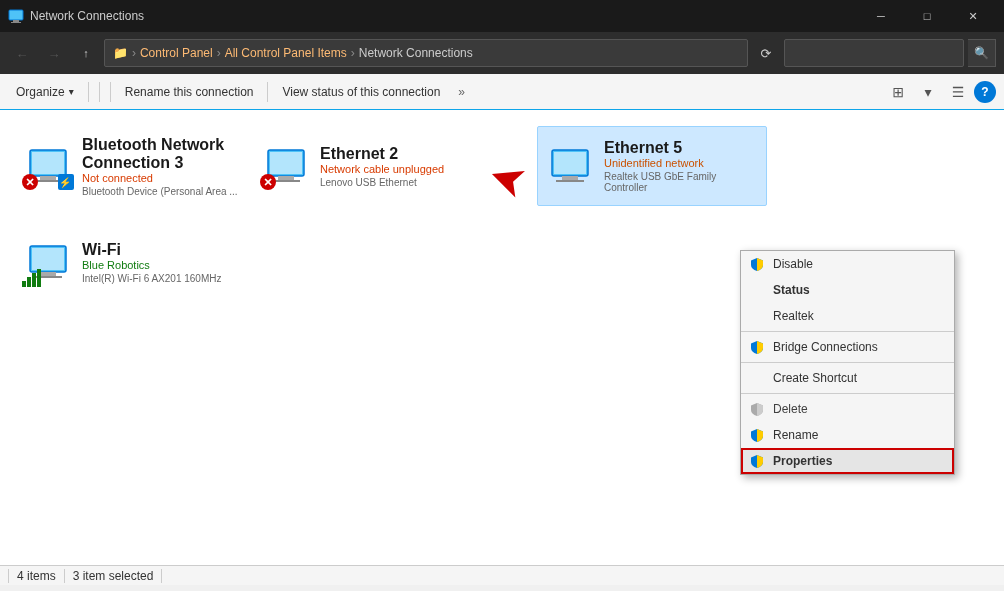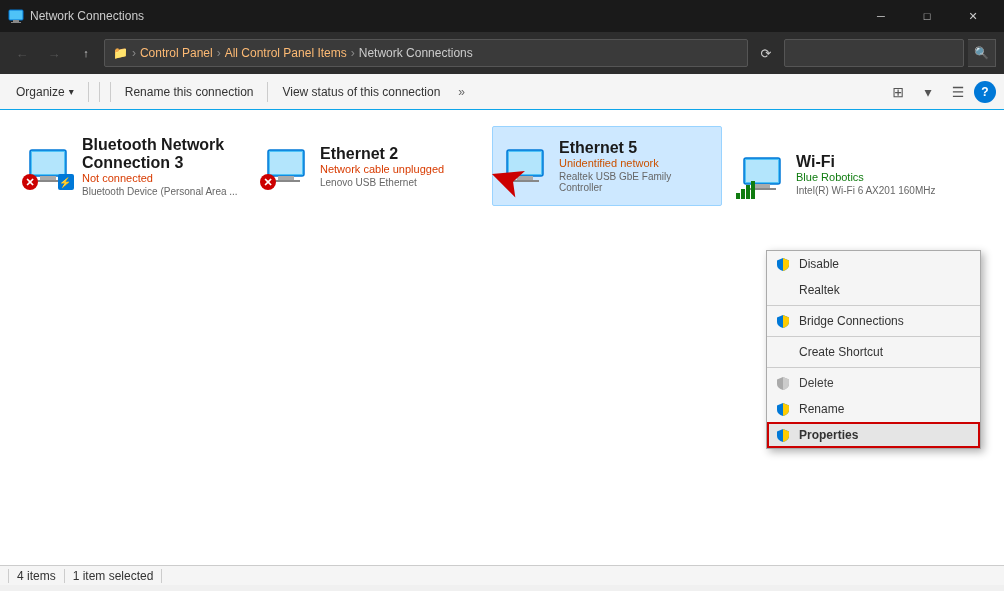--- a/index.html
+++ b/index.html
@@ -169,40 +169,41 @@
       align-items: center;
       padding: 8px;
       cursor: pointer;
       border-radius: 2px;
       gap: 10px;
       position: relative;
     }
     .network-item.selected {
       background: #cde8ff;
       border: 1px solid #99d3ff;
+      margin-left: 45px;
     }
 
     .network-icon-wrap {
       position: relative;
       width: 48px; height: 48px;
       flex-shrink: 0;
     }
 
     .network-info { flex: 1; }
     .network-name { font-size: 16px; font-weight: 600; color: #1a1a1a; }
     .network-status { font-size: 11px; color: #d83b01; }
     .network-status.connected { color: #107c10; }
     .network-status.unidentified { color: #ca5100; }
     .network-desc { font-size: 10px; color: #666; margin-top: 2px; }
 
     
     .context-menu {
       position: absolute;
       top: 140px;
-      left: 766px;
+      left: 740px;
       width: 215px;
       background: #f5f5f5;
       border: 1px solid #aaa;
       box-shadow: 3px 3px 8px rgba(0,0,0,0.3);
       z-index: 100;
     }
     .ctx-item {
       padding: 6px 20px 6px 32px;
       font-size: 12px;
       color: #333;
@@ -407,20 +408,23 @@
     <div class="ctx-item">
       <span class="ctx-icon">
         <svg width="14" height="14" viewBox="0 0 14 14">
           <path d="M7 1 L13 3.5 L13 8 Q13 12 7 14 Q1 12 1 8 L1 3.5 Z" fill="#0078d7"></path>
           <path d="M7 1 L13 3.5 L13 8 Q13 12 7 14" fill="#ffcc00"></path>
         </svg>
       </span>
       <span>Disable</span>
     </div>
 
+    <div class="ctx-item bold">
+      <span>Status</span>
+    </div>
 
     <div class="ctx-item">
       <span>Realtek</span>
     </div>
     <div class="ctx-sep"></div>
 
     <div class="ctx-item">
       <span class="ctx-icon">
         <svg width="14" height="14" viewBox="0 0 14 14">
           <path d="M7 1 L13 3.5 L13 8 Q13 12 7 14 Q1 12 1 8 L1 3.5 Z" fill="#0078d7"></path>
@@ -463,14 +467,14 @@
           <path d="M7 1 L13 3.5 L13 8 Q13 12 7 14" fill="#ffcc00"></path>
         </svg>
       </span>
       <span>Properties</span>
     </div>
   </div>
 </div>
 
 <div class="statusbar">
   <span class="status-item">4 items</span>
-  <span class="status-item">1 item selected</span>
+  <span class="status-item">3 item selected</span>
 </div>
 
 </body></html>

